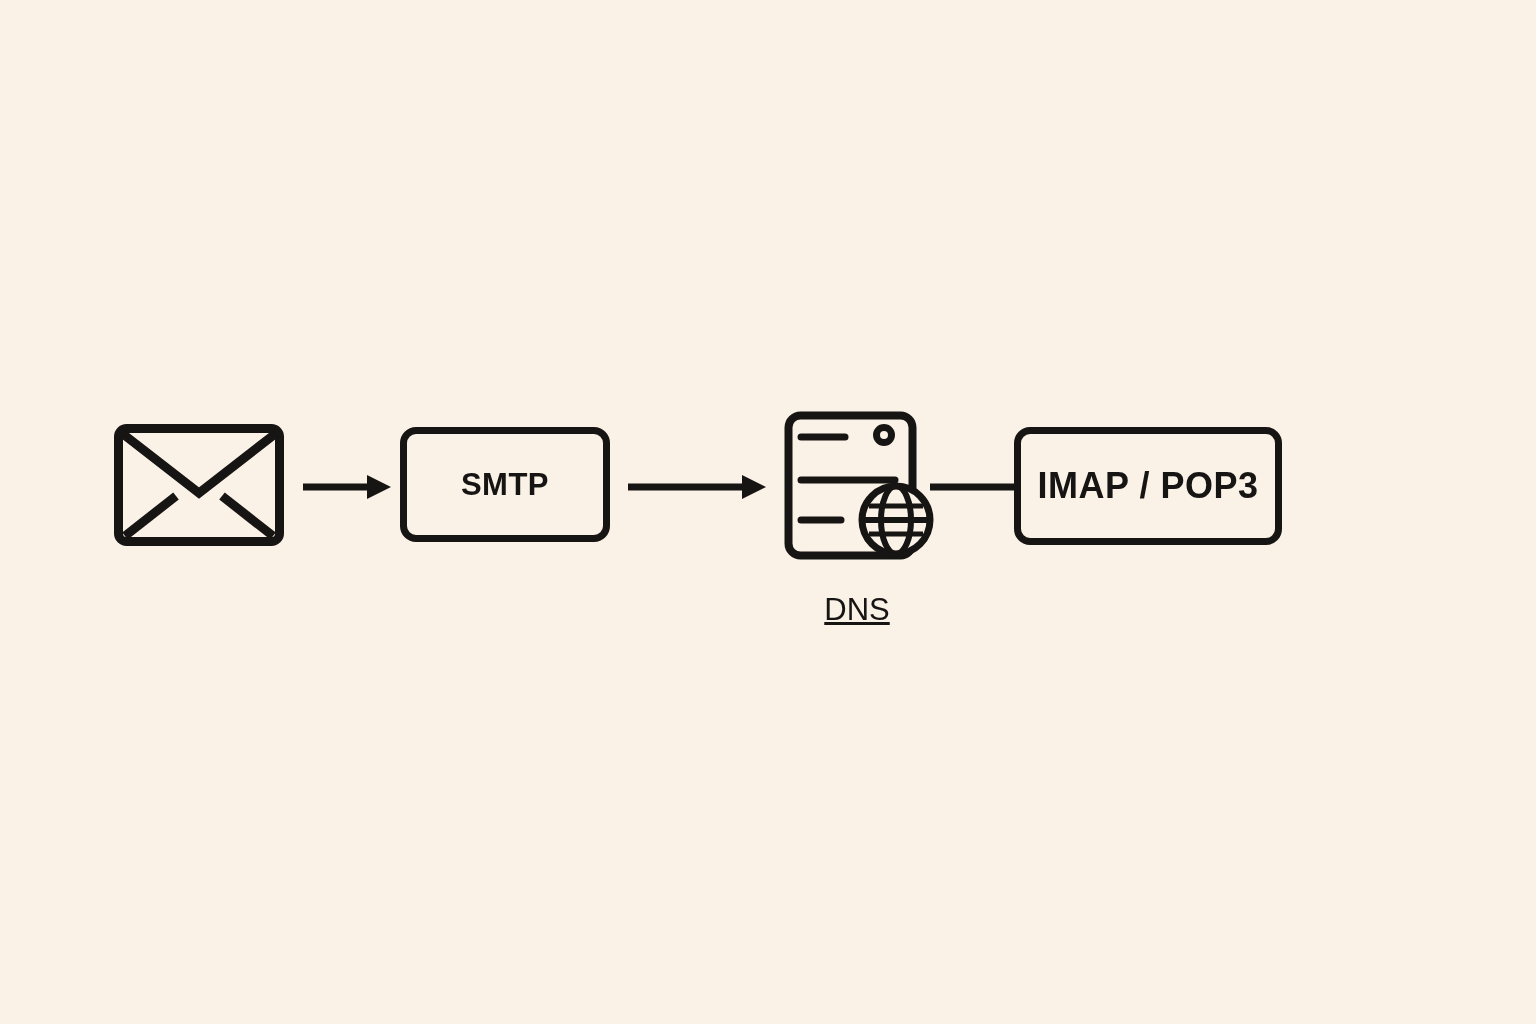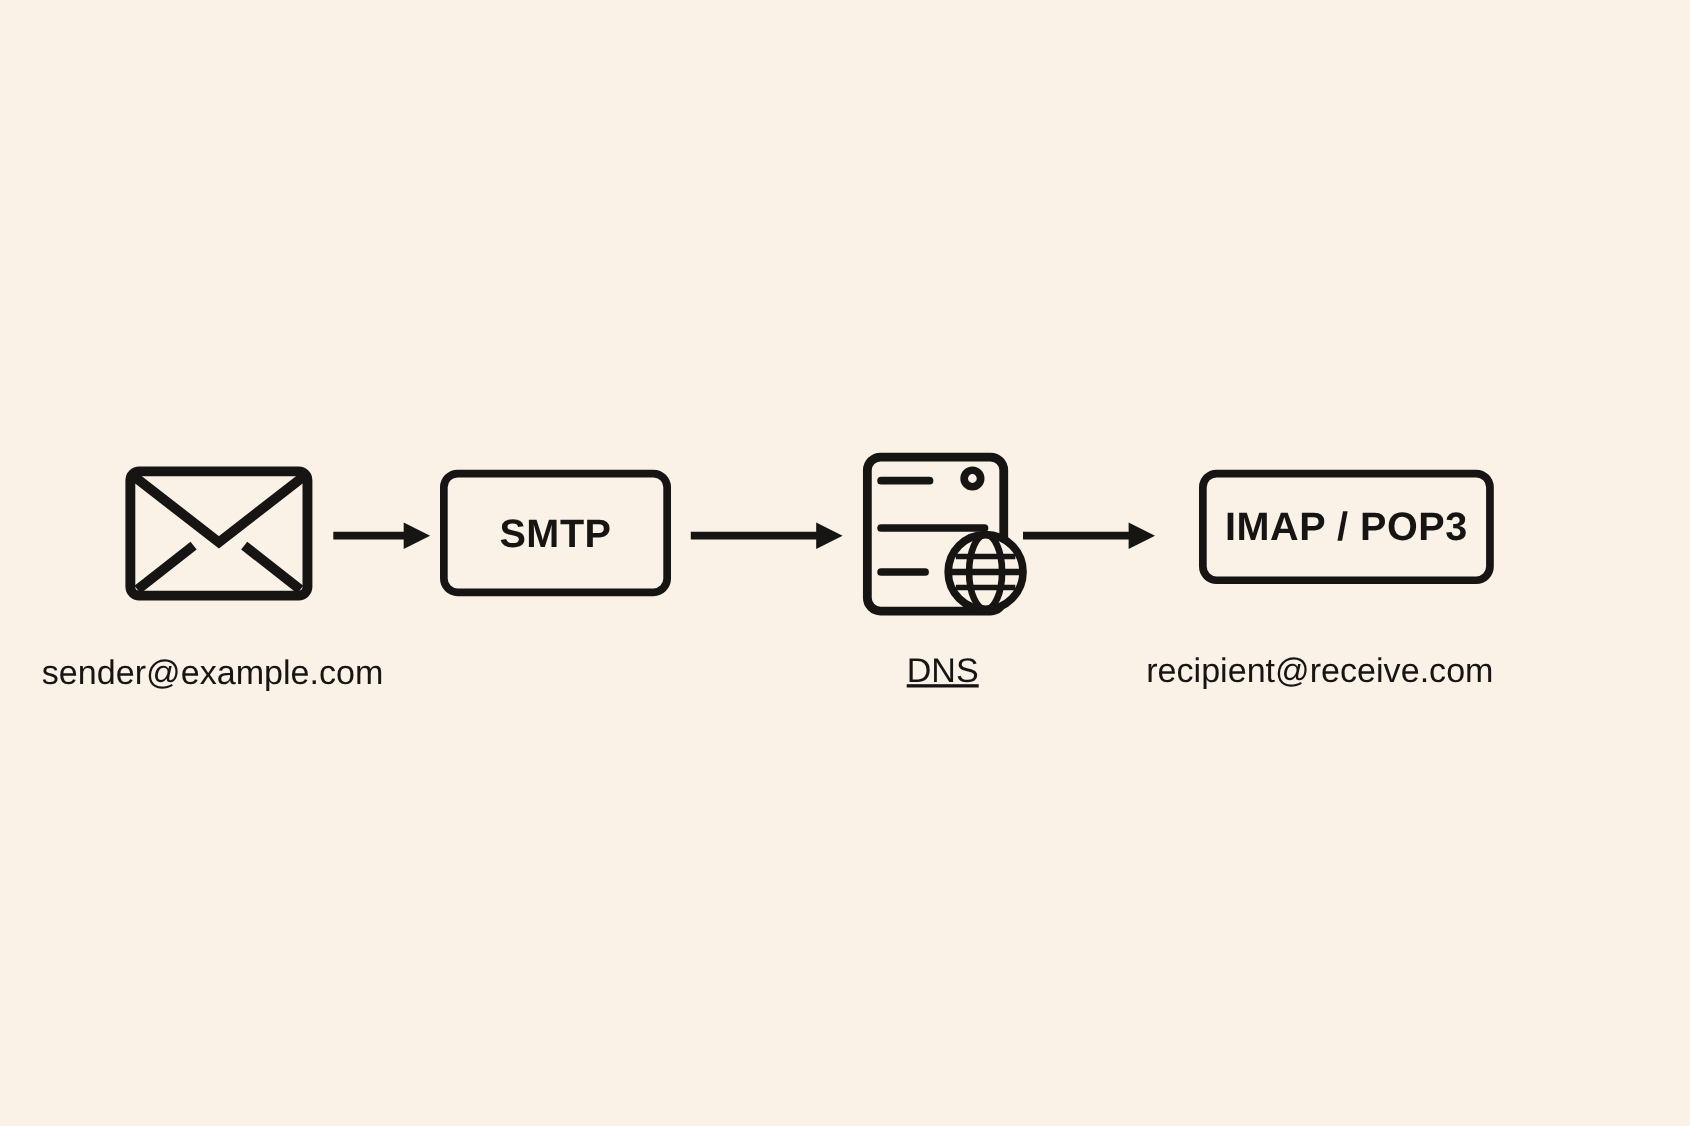--- a/index.html
+++ b/index.html
@@ -26,26 +26,26 @@
     position: absolute;
     border: 7px solid var(--ink);
     border-radius: 16px;
     background: var(--bg);
     display: flex;
     align-items: center;
     justify-content: center;
   }
   .node-box .box-label {
     font-weight: bold;
-    font-size: 36px;
+    font-size: 31px;
     letter-spacing: 0.5px;
     color: var(--ink);
   }
   #smtp-box   { left: 400px; top: 427px; width: 210px; height: 115px; }
-  #imap-box   { left: 1090px; top: 427px; width: 268px; height: 104px; }
+  #imap-box   { left: 1014px; top: 427px; width: 268px; height: 118px; }
   #imap-box .box-label { font-size: 36px; }
 
   #envelope-icon { left: 113px; top: 423px; }
   #server-icon   { left: 783px; top: 410px; }
 
   .arrow { position: absolute; }
   #arrow-1 { left: 303px; top: 473px; }
   #arrow-2 { left: 628px; top: 473px; }
   #arrow-3 { left: 930px; top: 473px; }
 
@@ -104,19 +104,17 @@
 
   <svg id="arrow-3" class="arrow" width="120" height="28" viewBox="0 0 120 28">
     <line x1="0" y1="14" x2="100" y2="14" stroke="var(--ink)" stroke-width="7"></line>
     <path d="M 96 2 L 120 14 L 96 26 Z" fill="var(--ink)"></path>
   </svg>
 
   <div id="imap-box" class="node-box">
     <span class="box-label">IMAP / POP3</span>
   </div>
 
-  <div id="caption-sender" class="caption">sender@example.com</div>
 
   <div id="caption-dns" class="caption">DNS</div>
 
-  <div id="caption-recipient" class="caption">recipient@receive.com</div>
 
 </div>
 
 </body></html>

